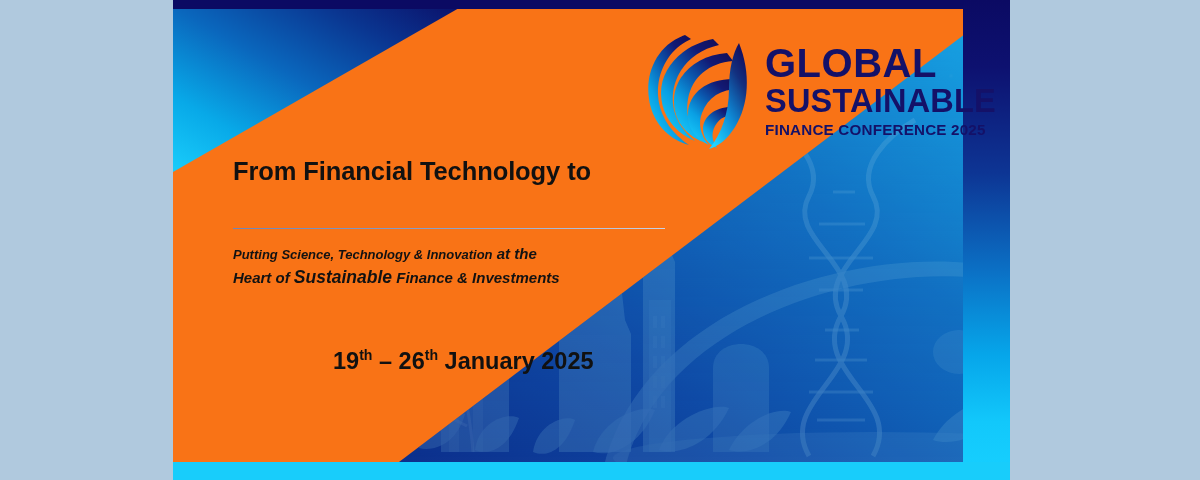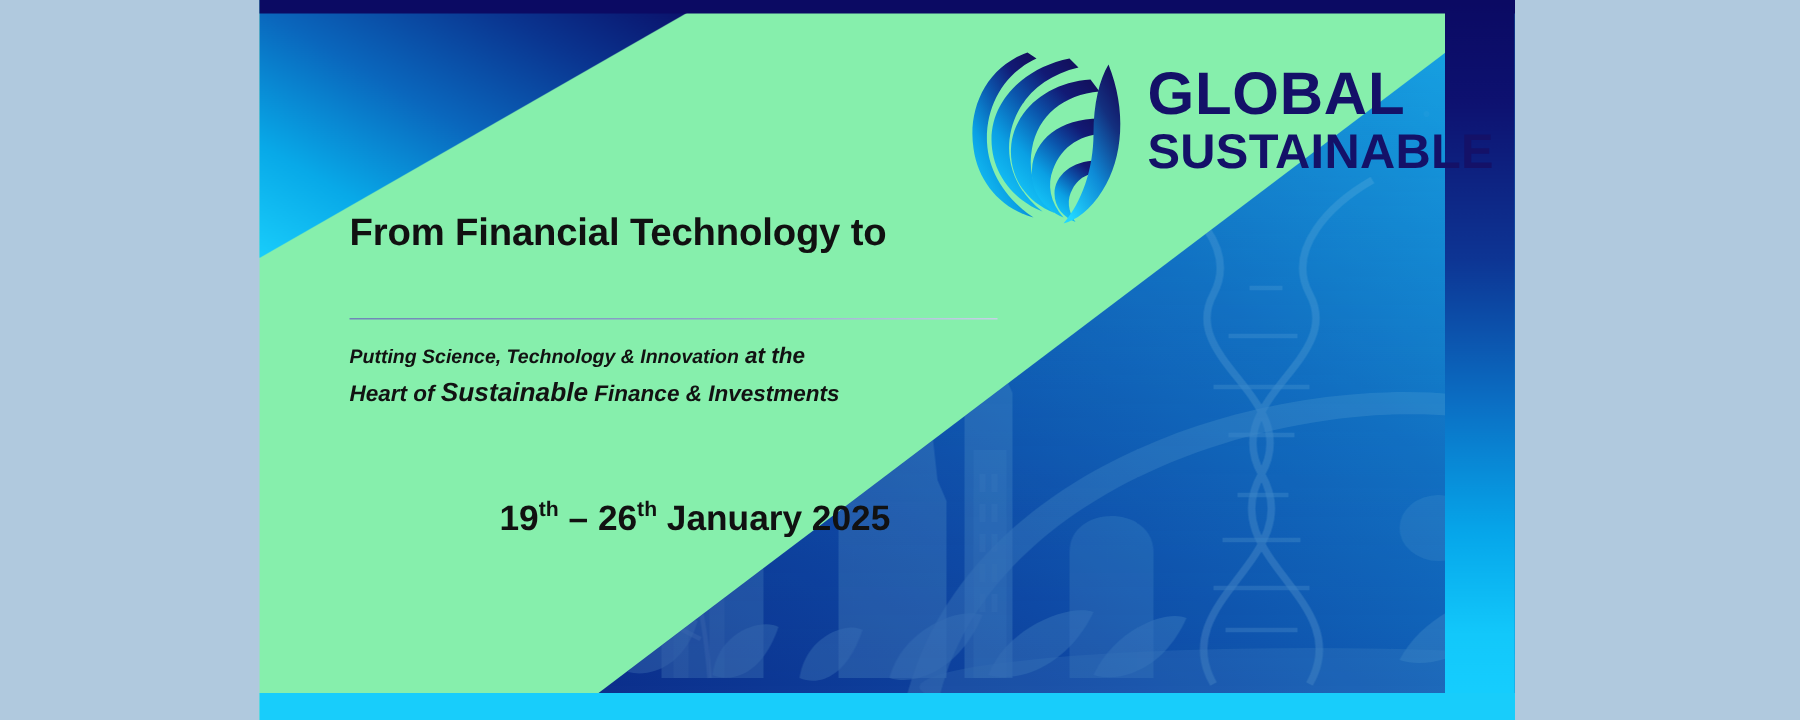--- a/index.html
+++ b/index.html
@@ -13,21 +13,21 @@
   }
 
   #stage { position: relative; width: 1200px; height: 480px; }
 
   
   .slide {
     position: absolute;
     left: 173px; top: 0px;
     width: 837px; height: 480px;
     overflow: hidden;
-    background: #86efac;
+    background: #f97316;
   }
 
   
   .top-band {
     position: absolute; left: 0; top: 0;
     width: 837px; height: 9px;
     background: #0b0a63;
   }
 
   
@@ -57,21 +57,21 @@
   }
 
   
   .bottom-bar {
     position: absolute; left: 0; bottom: 0;
     width: 837px; height: 18px;
     background: #18cdfb;
   }
 
   
-  .content { position: absolute; left: 0; top: 0; width: 837px; height: 452px; }
+  .content { position: absolute; left: 0; top: 16px; width: 837px; height: 452px; }
 
   .title {
     position: absolute;
     left: 60px; top: 140px;
     width: 420px;
     font-size: 25.5px;
     font-weight: bold;
     line-height: 1.24;
     color: #111111;
     letter-spacing: -0.1px;
@@ -295,20 +295,21 @@
         <path d="M88 80 C 72 80, 60 90, 60 102 C 60 111, 66 118, 74 121
                  C 69 114, 68 106, 72 99 C 77 90, 84 88, 94 88 Z" fill="url(#swoosh)"></path>
 
         <path d="M96 16 C 108 46, 106 78, 92 100 C 84 113, 74 120, 66 122
                  C 78 108, 86 86, 86 62 C 86 42, 90 26, 96 16 Z" fill="url(#swooshB)"></path>
       </svg>
 
       <div class="logo-type">
         <span class="l1">GLOBAL</span>
         <span class="l2">SUSTAINABLE</span>
+        <span class="l3">FINANCE CONFERENCE 2025</span>
       </div>
     </div>
 
     <div class="content">
 
       <div class="title">
         <span>From Financial Technology to</span>
       </div>
 
       <div class="divider"></div>

